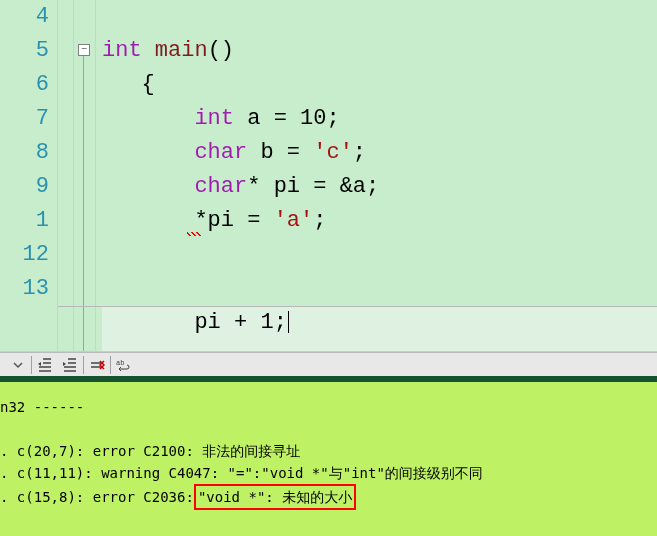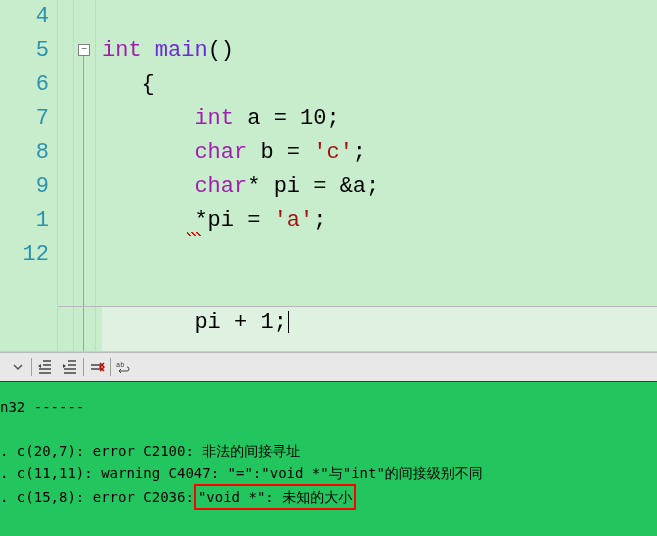--- a/index.html
+++ b/index.html
@@ -81,21 +81,21 @@
     left: -44px;
     right: 0;
     top: 0;
     bottom: 0;
     border-top: 1px solid #b8b8b8;
     border-bottom: 1px solid #b8b8b8;
     pointer-events: none;
   }
   .kw { color: #a21caf; }
   .str { color: #a31515; }
-  .id { color: #6d28d9; }
+  .id { color: #7f1d1d; }
   .pn { color: #000; }
   .cursor {
     display: inline-block;
     width: 1px;
     height: 22px;
     background: #000;
     vertical-align: middle;
     margin-left: 1px;
   }
   .squiggle {
@@ -103,21 +103,21 @@
     height: 4px;
     background-image: linear-gradient(45deg, transparent 30%, #ff0000 30%, #ff0000 50%, transparent 50%, transparent 80%, #ff0000 80%);
     background-size: 5px 4px;
     background-repeat: repeat-x;
   }
 
   .toolbar {
     height: 30px;
     background: #e8e8e8;
     border-top: 1px solid #bbb;
-    border-bottom: 1px solid #14532d;
+    border-bottom: 6px solid #14532d;
     display: flex;
     align-items: center;
     padding: 0 6px;
     gap: 1px;
   }
   .toolbar .sep {
     width: 1px;
     height: 18px;
     background: #a0a0a0;
   }
@@ -125,21 +125,21 @@
     display: inline-flex;
     align-items: center;
     padding: 2px 4px;
     color: #555;
     cursor: pointer;
   }
   .toolbar svg { width: 16px; height: 16px; }
 
   .output {
     flex: 1;
-    background: #22c55e;
+    background: #bef264;
     font-family: "SimSun", Consolas, monospace;
     font-size: 14px;
     color: #000;
     padding: 14px 0 0 0;
     overflow: hidden;
     line-height: 22px;
   }
   .output-line { white-space: pre; }
   .err-box {
     border: 2px solid #ff0000;
@@ -153,20 +153,21 @@
 <div class="editor">
   <div class="gutter">
     <div class="gutter-line">4</div>
     <div class="gutter-line">5</div>
     <div class="gutter-line">6</div>
     <div class="gutter-line">7</div>
     <div class="gutter-line">8</div>
     <div class="gutter-line">9</div>
     <div class="gutter-line">1</div>
     <div class="gutter-line">12</div>
+    <div class="gutter-line">13</div>
   </div>
   <div class="marginbar"></div>
   <div class="foldbar">
     <div class="fold-box">−</div>
     <div class="fold-line"></div>
   </div>
   <div class="code">
     <div class="code-line"> </div>
     <div class="code-line"><span class="kw">int</span> <span class="id">main</span><span class="pn">()</span></div>
     <div class="code-line">   <span class="pn">{</span></div>

